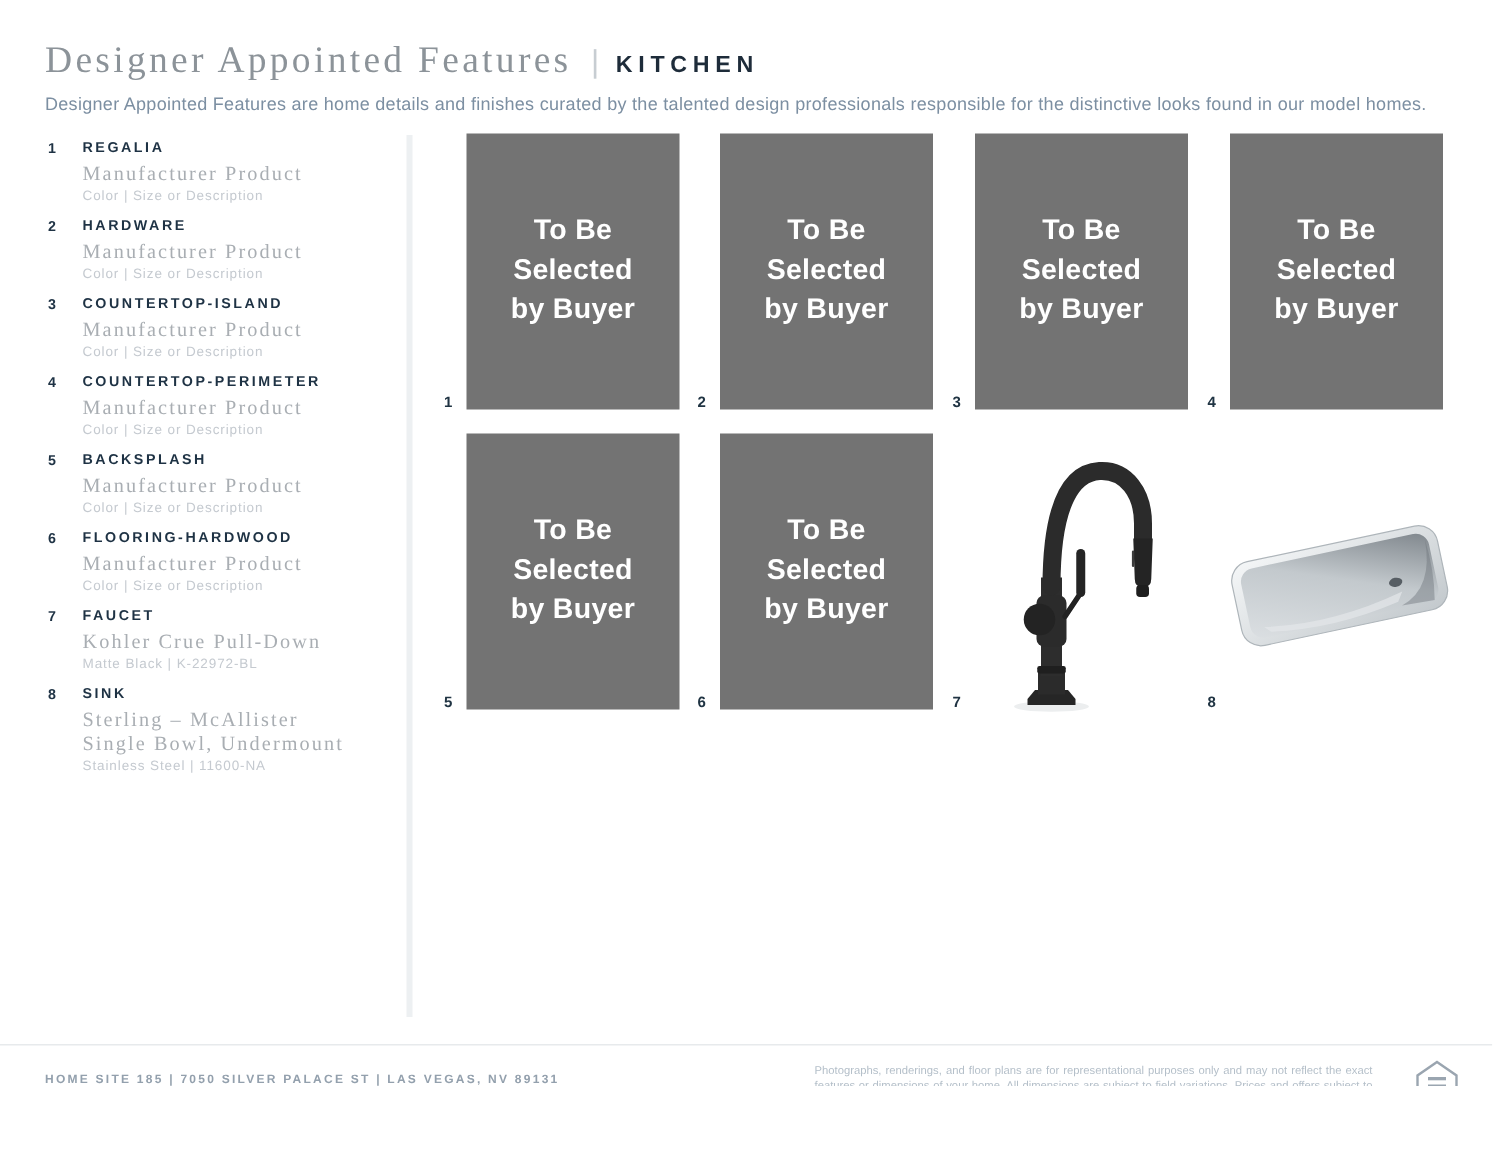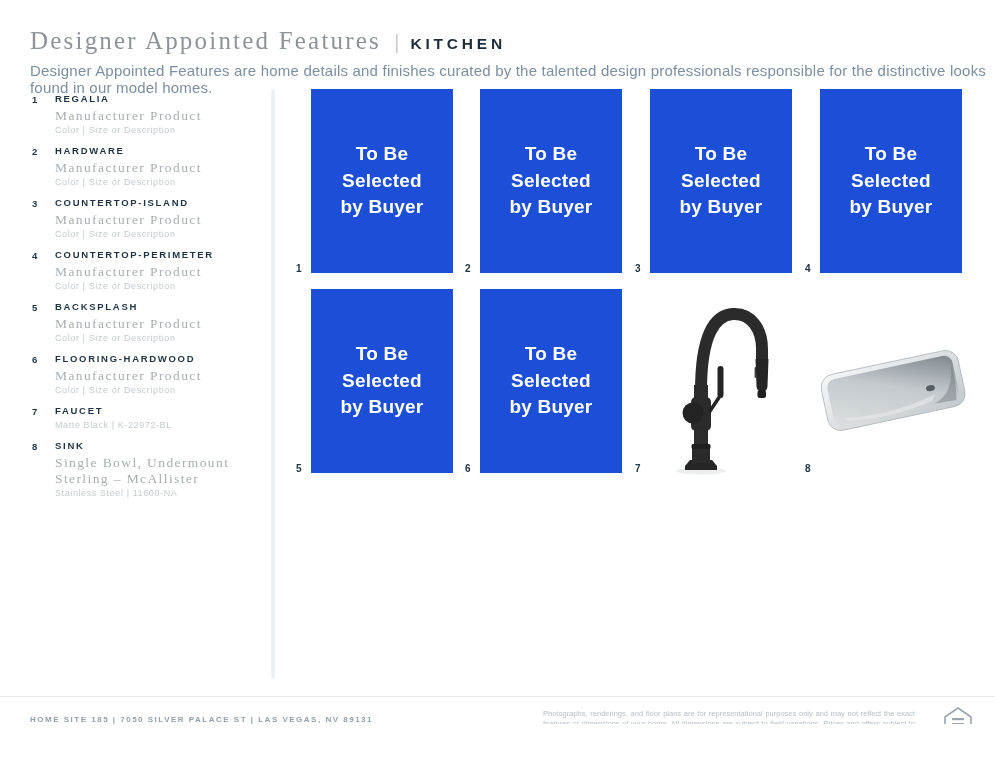--- a/index.html
+++ b/index.html
@@ -9,38 +9,38 @@
     font-family:"Liberation Sans", sans-serif; overflow:hidden;
   }
 
   
   .header { position:absolute; left:30px; top:27px; }
   .title-row { display:flex; align-items:baseline; white-space:nowrap; }
   .title-main { font-family:"Liberation Serif", serif; font-size:25px; font-weight:400;
     color:#8C9399; letter-spacing:2.2px; }
   .title-sep { color:#C7CDD2; font-size:21px; margin:0 11px 0 13px; font-weight:300; }
   .title-section { font-size:15.5px; font-weight:bold; color:#1E2C3A; letter-spacing:3.8px; }
-  .subtitle { margin-top:7px; font-size:15px; color:#7C8FA2; letter-spacing:0.2px; }
+  .subtitle { margin-top:7px; font-size:12px; color:#7C8FA2; letter-spacing:0.2px; }
 
   
   .features { position:absolute; left:30px; top:93px; width:235px; }
   .feature { position:relative; padding-left:25px; margin-bottom:10px; }
   .f-num { position:absolute; left:2px; top:1px; font-size:9.5px; font-weight:bold; color:#1E3244; }
   .f-heading { font-size:9.5px; font-weight:bold; letter-spacing:1.7px; color:#1E3244; margin-bottom:4px; }
   .f-product { font-family:"Liberation Serif", serif; font-size:13.5px; color:#A9AEB3;
     letter-spacing:1.4px; line-height:16px; }
   .f-detail { font-size:9px; color:#C5CAD0; letter-spacing:0.6px; margin-top:1px; }
 
   
   .vdivider { position:absolute; left:271px; top:90px; width:4px; height:588px; background:#EDF0F2; }
 
   
   .slot { position:absolute; width:142px; height:184px; }
   .slot-num { position:absolute; left:-15px; bottom:-1px; font-size:10px; font-weight:bold; color:#203443; }
-  .tbs-box { width:100%; height:100%; background:#1d4ed8; display:flex; flex-direction:column;
+  .tbs-box { width:100%; height:100%; background:#737373; display:flex; flex-direction:column;
     align-items:center; justify-content:center; }
   .tbs-box span { color:#ffffff; font-weight:bold; font-size:19px; line-height:26.5px; letter-spacing:0.2px; }
   .product-slot { display:block; }
 
   
   .footer-rule { position:absolute; left:0; top:696px; width:995px; height:1px; background:#E7EAEC; }
   .community { position:absolute; left:30px; top:713px; font-size:8px; font-weight:bold;
     letter-spacing:1.5px; color:#93A0AD; line-height:13px; white-space:nowrap; }
   .watermark { position:absolute; left:2px; top:733px; font-size:18px; color:#54585B; letter-spacing:0.5px; }
   .disclaimer { position:absolute; left:543px; top:709px; width:372px; font-size:7.5px;
@@ -96,27 +96,28 @@
     </div>
     <div class="feature">
       <span class="f-num">6</span>
       <div class="f-heading">FLOORING-HARDWOOD</div>
       <div class="f-product">Manufacturer Product</div>
       <div class="f-detail">Color | Size or Description</div>
     </div>
     <div class="feature">
       <span class="f-num">7</span>
       <div class="f-heading">FAUCET</div>
+      <div class="f-product">Kohler Crue Pull-Down</div>
       <div class="f-detail">Matte Black | K-22972-BL</div>
     </div>
     <div class="feature">
       <span class="f-num">8</span>
       <div class="f-heading">SINK</div>
+      <div class="f-product">Sterling – McAllister</div>
       <div class="f-product">Single Bowl, Undermount</div>
-      <div class="f-product">Sterling – McAllister</div>
       <div class="f-detail">Stainless Steel | 11600-NA</div>
     </div>
   </div>
 
   <div class="vdivider"></div>
 
   <div>
 
     <div class="slot" style="left:311px; top:89px;">
       <span class="slot-num">1</span>

